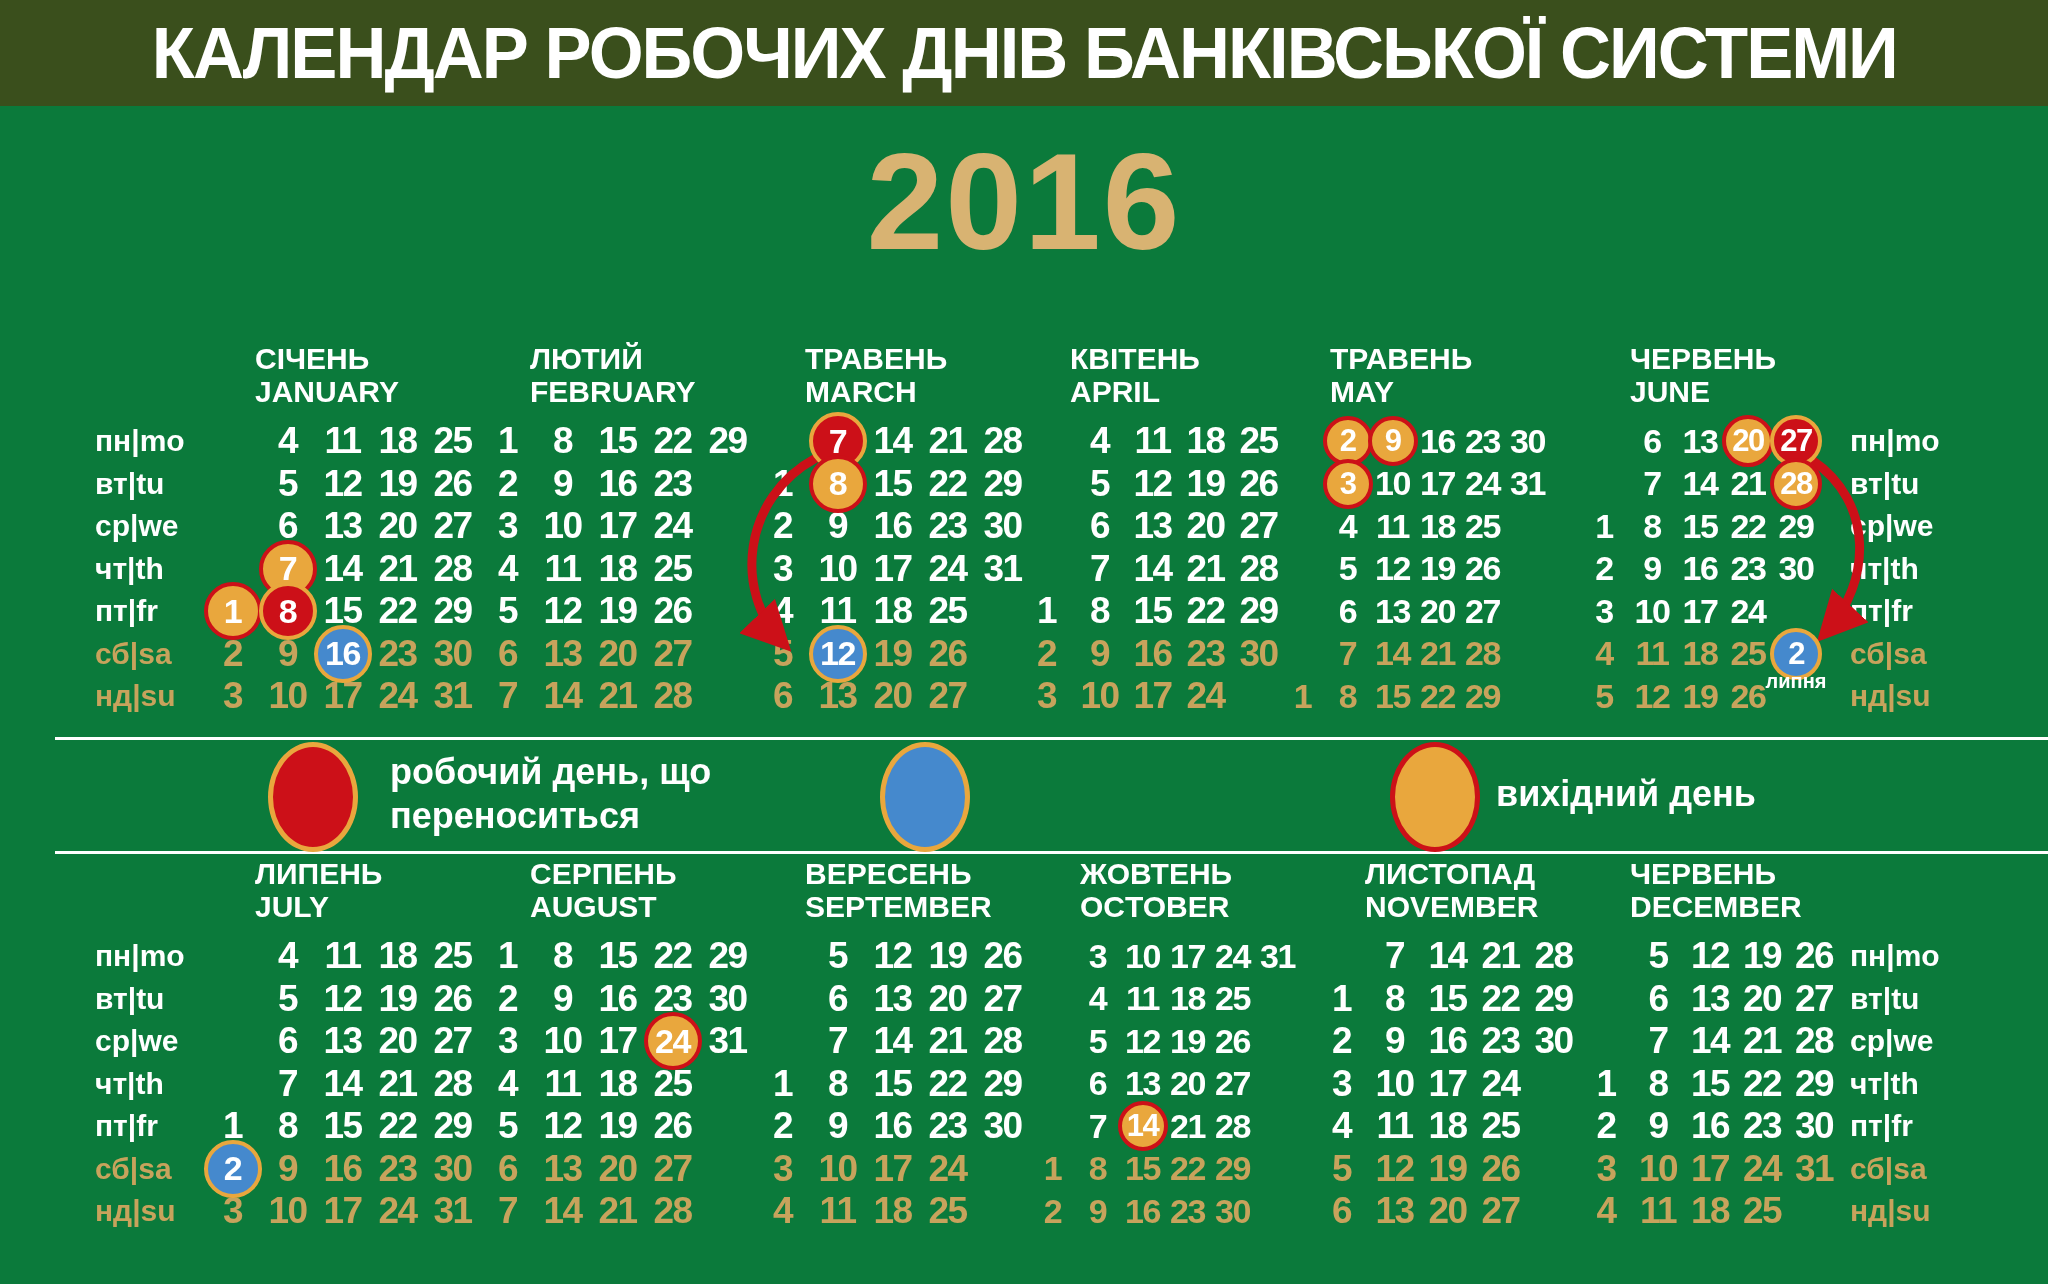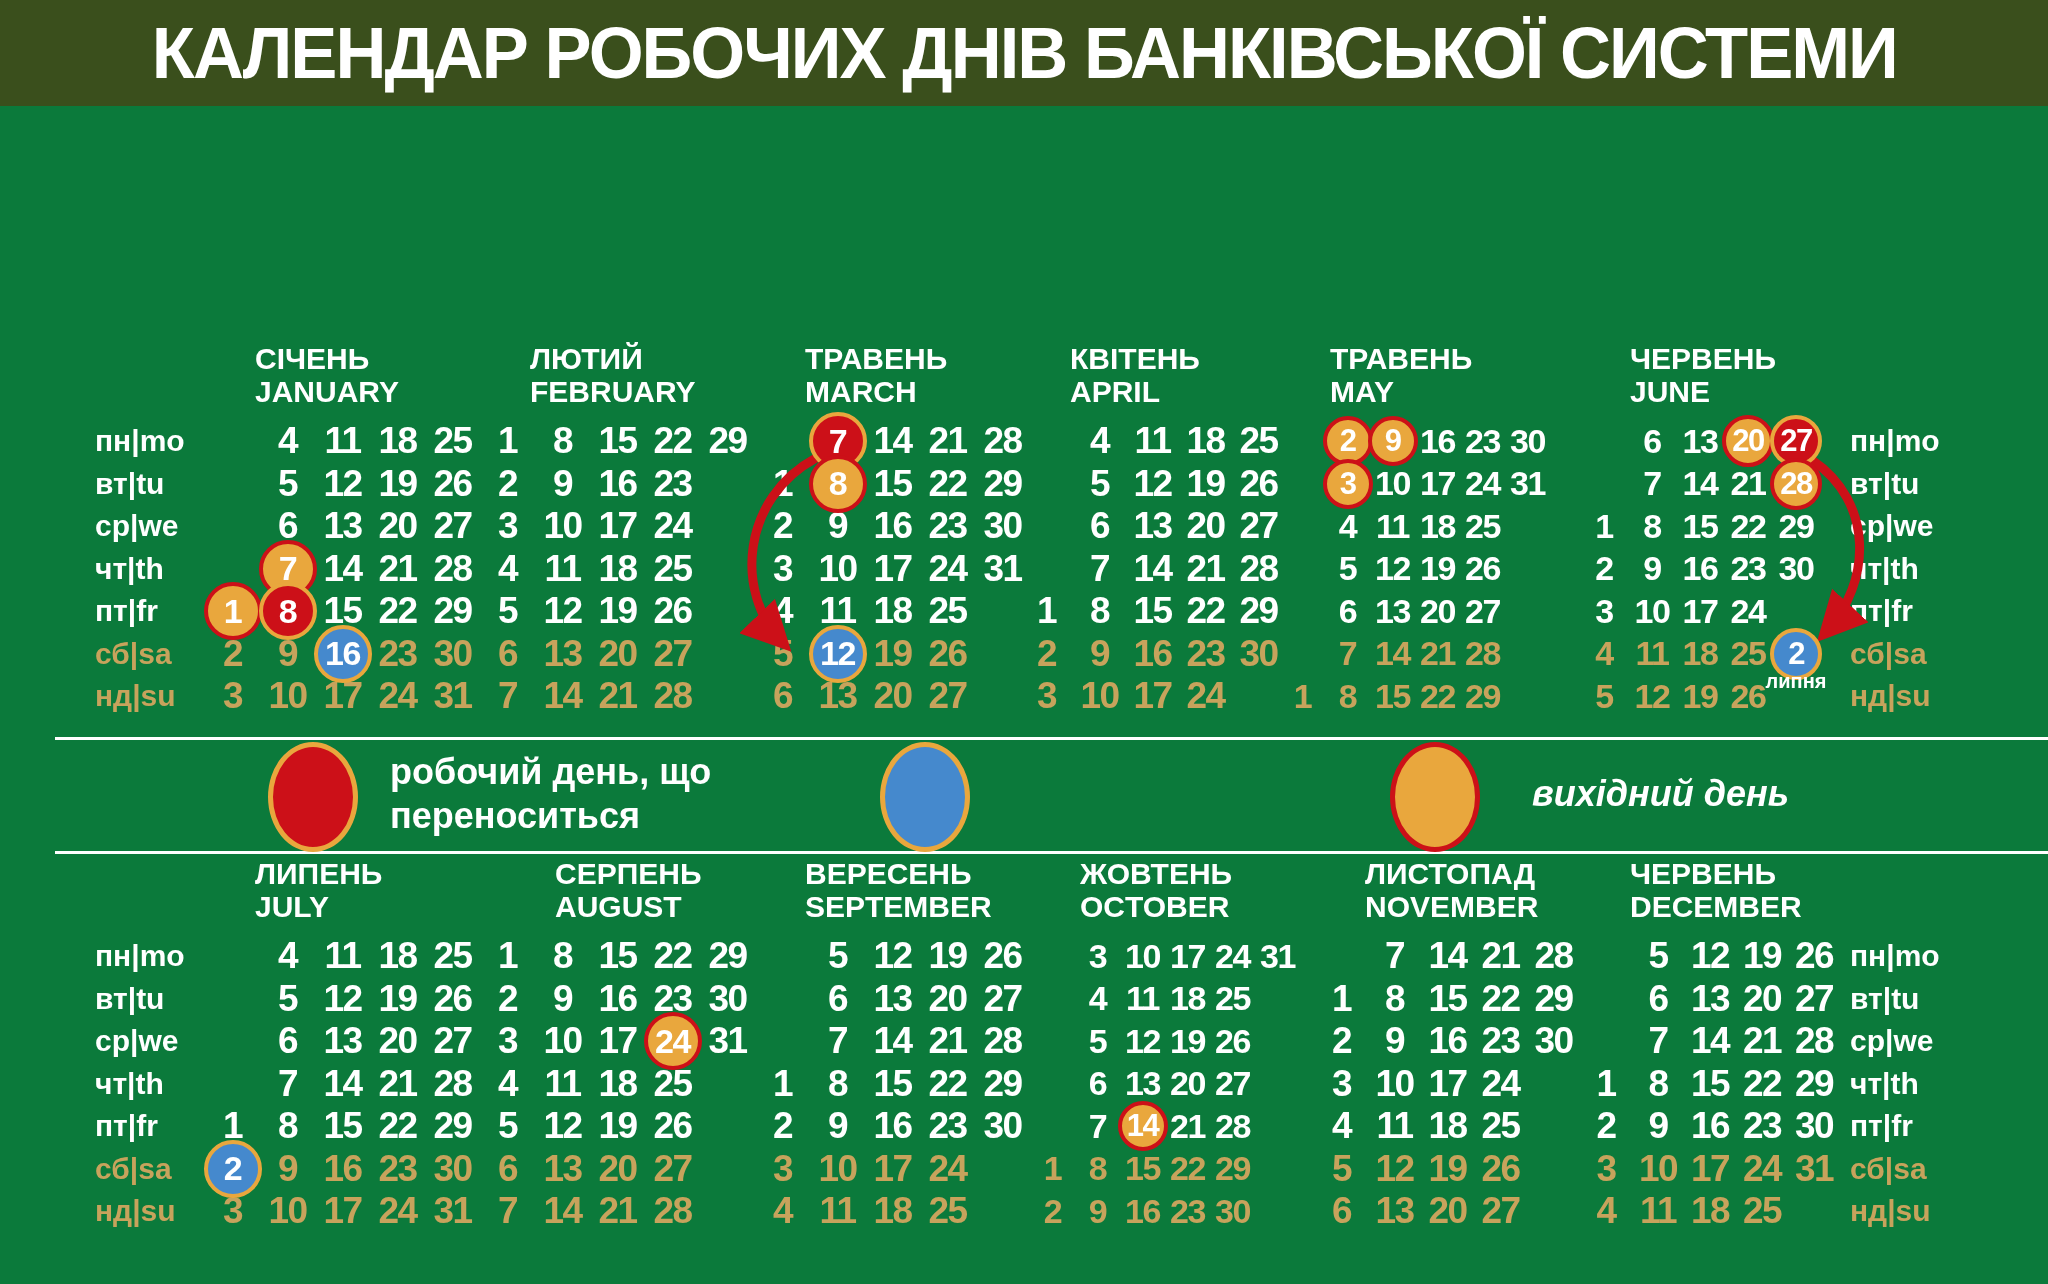--- a/index.html
+++ b/index.html
@@ -35,20 +35,21 @@
 </head>
 <body>
 
 <div id="page">
 
   <div class="header">
     <div class="t">КАЛЕНДАР РОБОЧИХ ДНІВ БАНКІВСЬКОЇ СИСТЕМИ</div>
   </div>
 
 
+  <div class="year">2016</div>
 
   <div id="cal">
       <div class="mtitle" style="left: 255px; top: 342px;">
         <div>СІЧЕНЬ</div>
         <div>JANUARY</div>
       </div>
       <div class="month" style="left: 205px; top: 420px; grid-template-columns: repeat(5, 55px); grid-auto-rows: 42.5px;">
         <div class="cell" style="font-size: 37px;"></div>
         <div class="cell" style="font-size: 37px;">4</div>
         <div class="cell" style="font-size: 37px;">11</div>
@@ -362,21 +363,21 @@
         <div class="cell wk" style="font-size: 37px;">9</div>
         <div class="cell wk" style="font-size: 37px;">16</div>
         <div class="cell wk" style="font-size: 37px;">23</div>
         <div class="cell wk" style="font-size: 37px;">30</div>
         <div class="cell wk" style="font-size: 37px;">3</div>
         <div class="cell wk" style="font-size: 37px;">10</div>
         <div class="cell wk" style="font-size: 37px;">17</div>
         <div class="cell wk" style="font-size: 37px;">24</div>
         <div class="cell wk" style="font-size: 37px;">31</div>
       </div>
-      <div class="mtitle" style="left: 555px; top: 857px;">
+      <div class="mtitle" style="left: 530px; top: 857px;">
         <div>СЕРПЕНЬ</div>
         <div>AUGUST</div>
       </div>
       <div class="month" style="left: 480px; top: 935px; grid-template-columns: repeat(5, 55px); grid-auto-rows: 42.5px;">
         <div class="cell" style="font-size: 37px;">1</div>
         <div class="cell" style="font-size: 37px;">8</div>
         <div class="cell" style="font-size: 37px;">15</div>
         <div class="cell" style="font-size: 37px;">22</div>
         <div class="cell" style="font-size: 37px;">29</div>
         <div class="cell" style="font-size: 37px;">2</div>
@@ -628,21 +629,21 @@
     <div class="hline" style="top:851px"></div>
   <div class="lcirc" style="left: 268px; top: 742px; background: rgb(204, 16, 24); border: 5px solid rgb(233, 167, 61);"></div>
       <div class="ltext" style="left: 390px; top: 750px;">
         <div>робочий день, що</div>
         <div>переноситься</div>
       </div>
       <div class="lcirc" style="left: 880px; top: 742px; background: rgb(69, 137, 205); border: 5px solid rgb(233, 167, 61);"></div>
       <div class="ltext" style="left: 1002px; top: 750px;">
       </div>
       <div class="lcirc" style="left: 1390px; top: 742px; background: rgb(233, 167, 61); border: 5px solid rgb(204, 16, 24);"></div>
-      <div class="ltext" style="left: 1532px; top: 772px; font-style: italic;">
+      <div class="ltext" style="left: 1496px; top: 772px;">
         <div>вихідний день</div>
       </div>
     </div>
 
   <svg class="overlay" width="2048" height="1284" viewBox="0 0 2048 1284">
     <defs>
       <marker id="ah" markerWidth="5.5" markerHeight="5.5" refX="4" refY="2.75" orient="auto">
         <path d="M0,0 L5.5,2.75 L0,5.5 Z" fill="#cc1018"></path>
       </marker>
     </defs>

